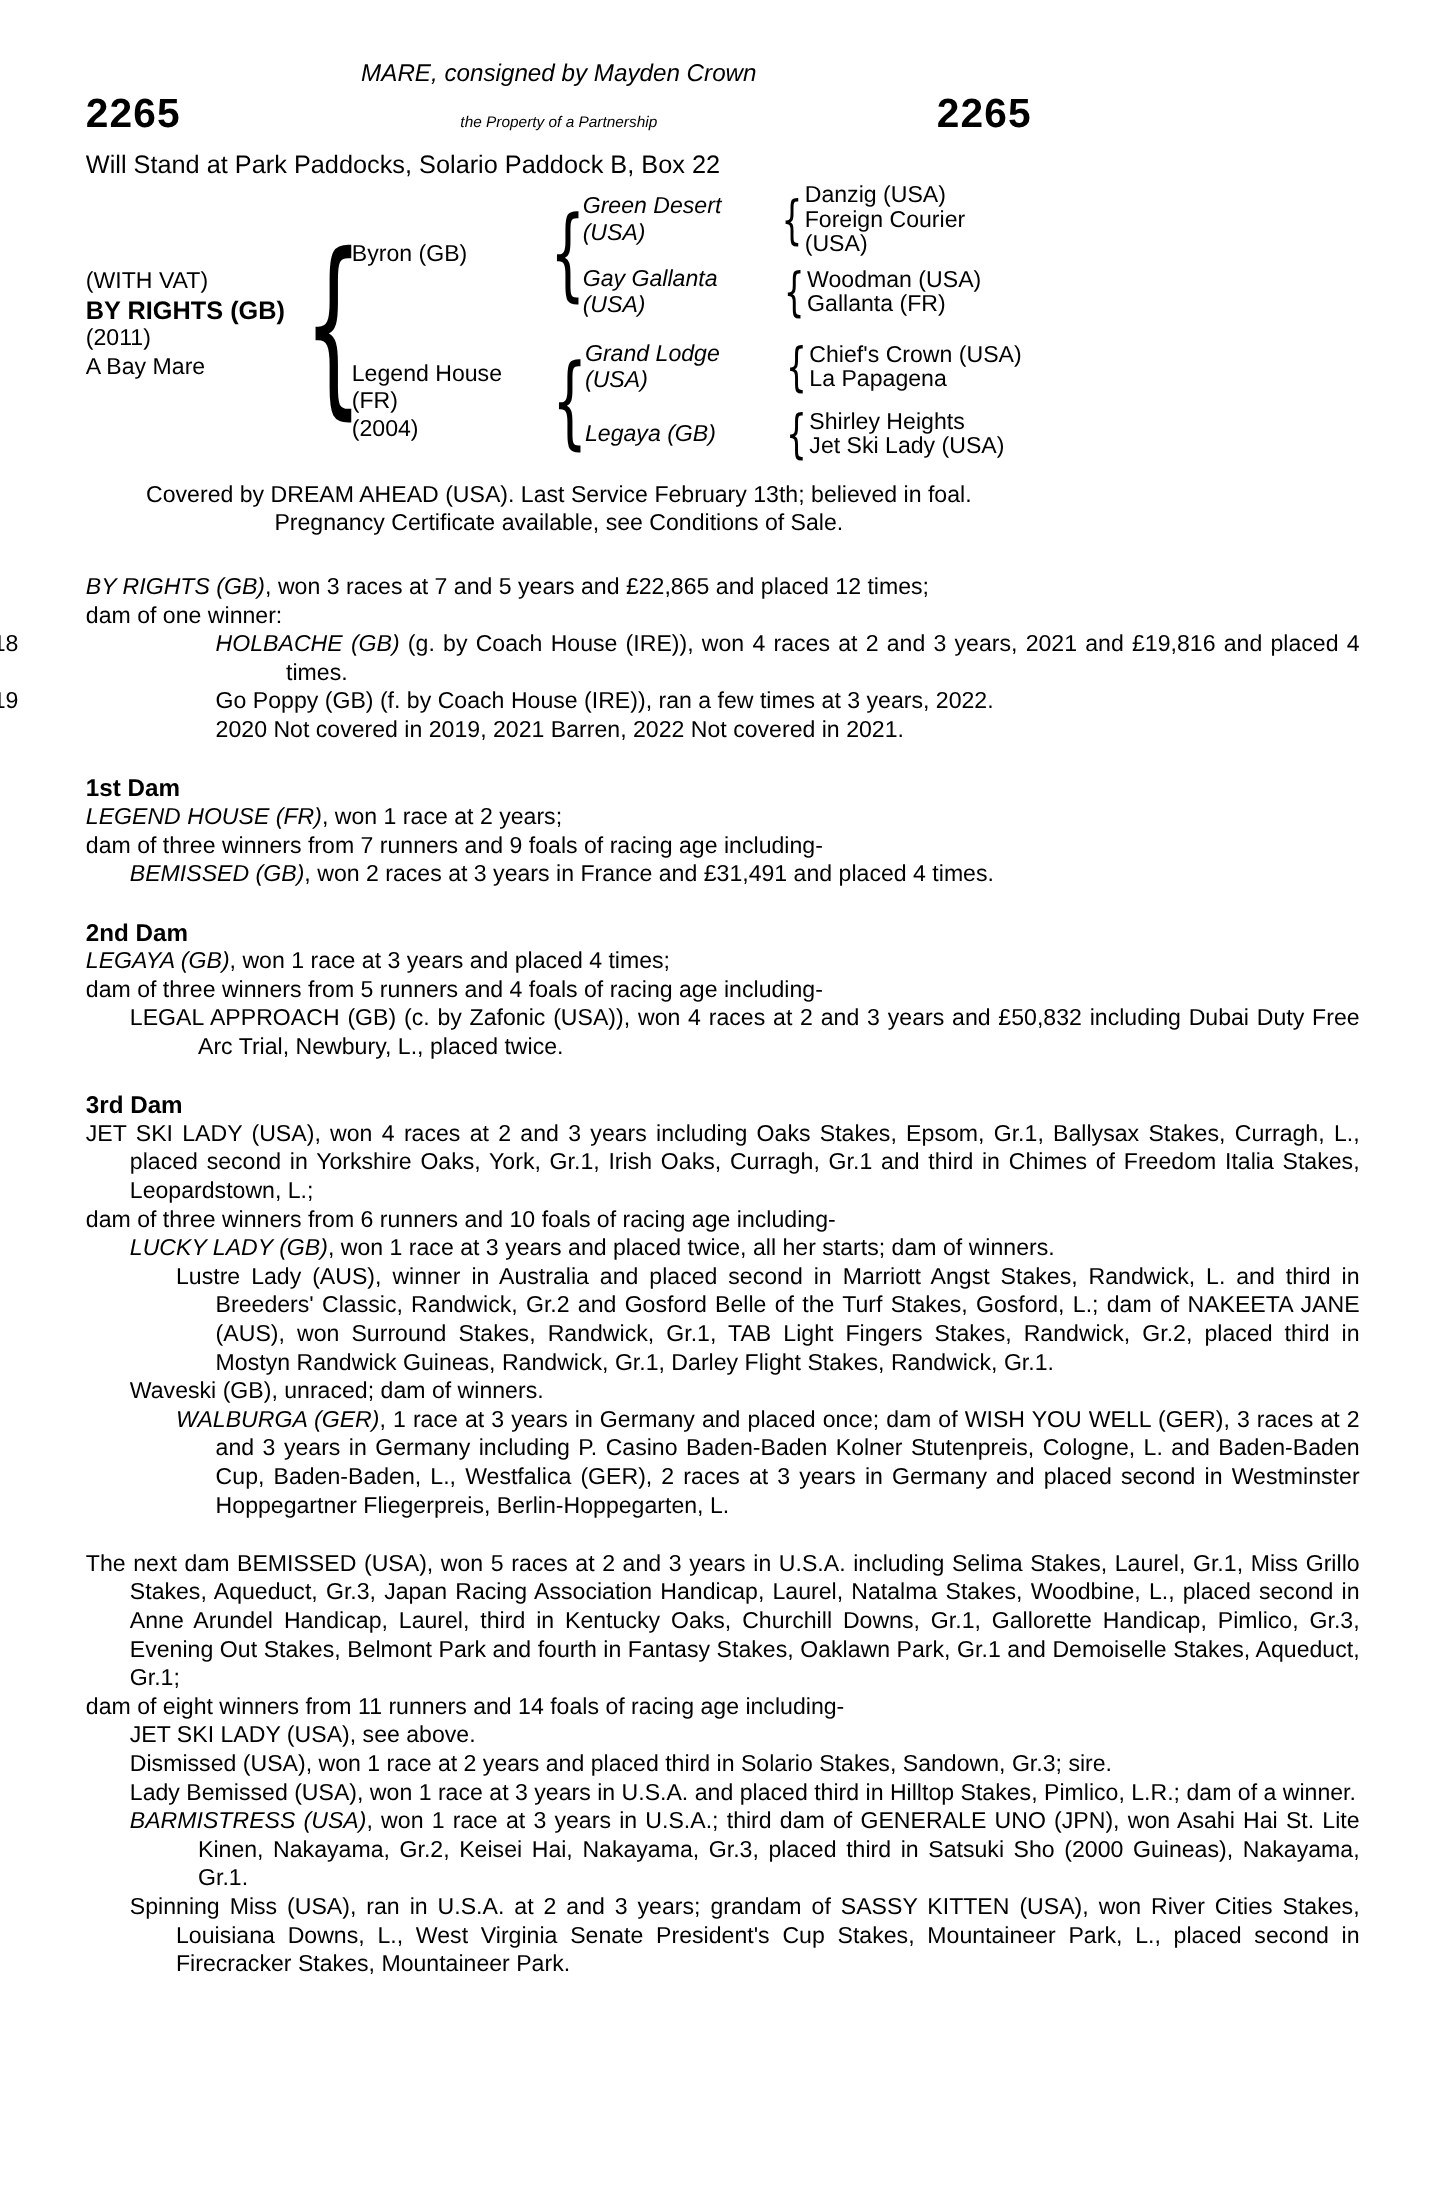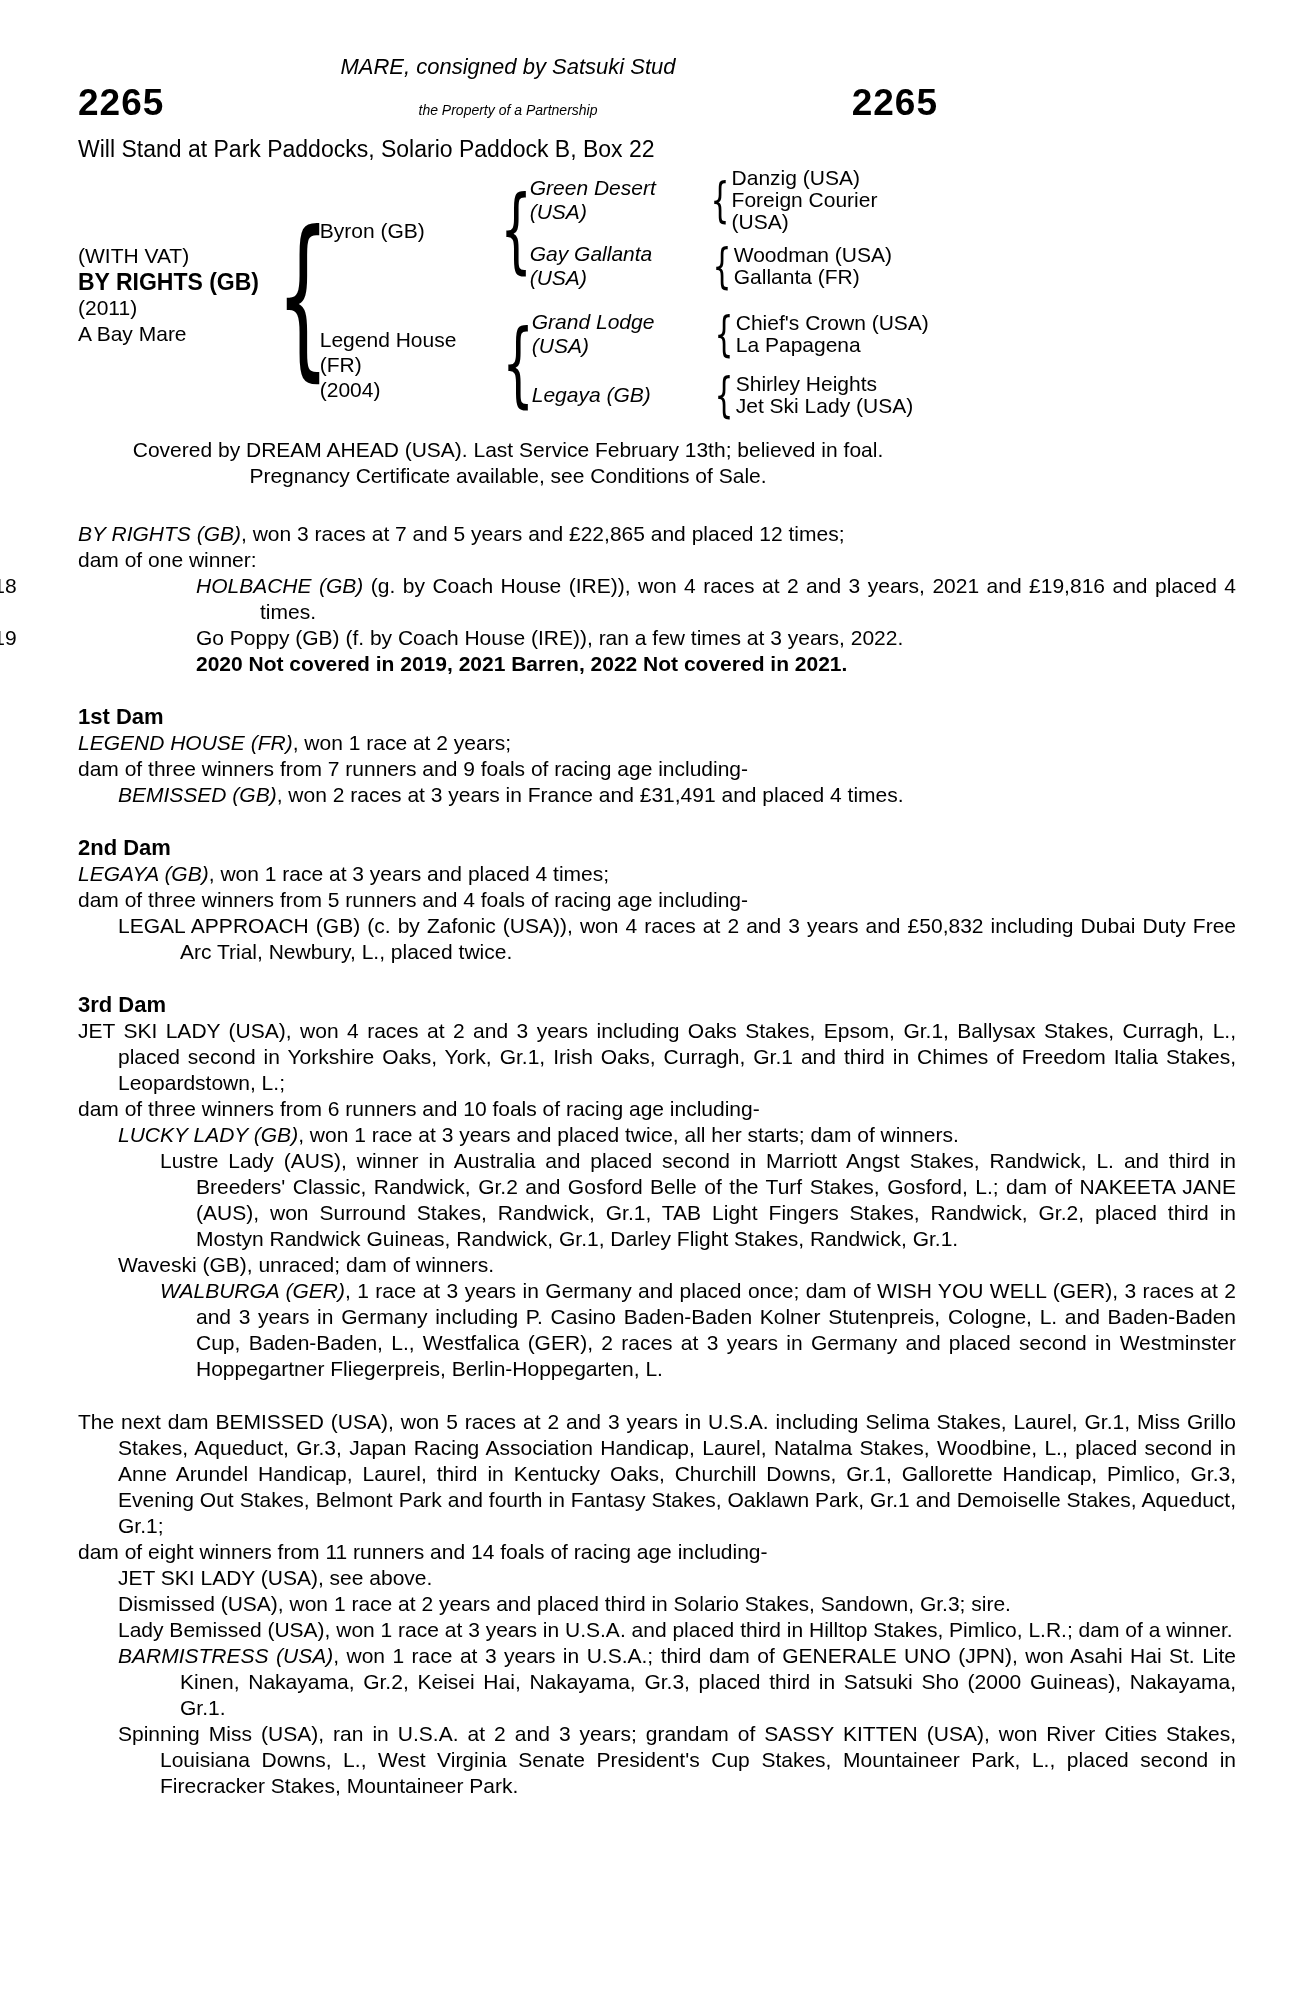--- a/index.html
+++ b/index.html
@@ -35,34 +35,34 @@
 
   
   .catalogue-body{margin-top:32px;font-size:21px;line-height:26px;}
   .para{text-align:justify;}
   .dam-heading{font-weight:bold;font-size:22px;margin-top:27px;}
   .mt{margin-top:27px;}
   .hang0{padding-left:40px;text-indent:-40px;}
   .flat{}
   .produce{padding-left:182px;text-indent:-145px;}
   .produce .year{display:inline-block;width:81px;}
-  .pnote{padding-left:118px;font-weight:bold;}
+  .pnote{padding-left:118px;}
   .off1{padding-left:102px;text-indent:-62px;}
   .off1b{padding-left:82px;text-indent:-42px;}
   .off2{padding-left:118px;text-indent:-36px;}
   .b{font-weight:normal;}
   .i{font-style:italic;}
 </style>
 </head>
 <body>
 
 <div class="page">
 
   <div class="head-block">
-    <div class="consigned">MARE, consigned by Satsuki Stud</div>
+    <div class="consigned">MARE, consigned by Mayden Crown</div>
     <div class="num-row">
       <div class="cat-num">2265</div>
       <div class="property">the Property of a Partnership</div>
       <div class="cat-num">2265</div>
     </div>
     <div class="stand">Will Stand at Park Paddocks, Solario Paddock B, Box 22</div>
   </div>
 
   <div class="pedigree">
     <div class="ped-root">

